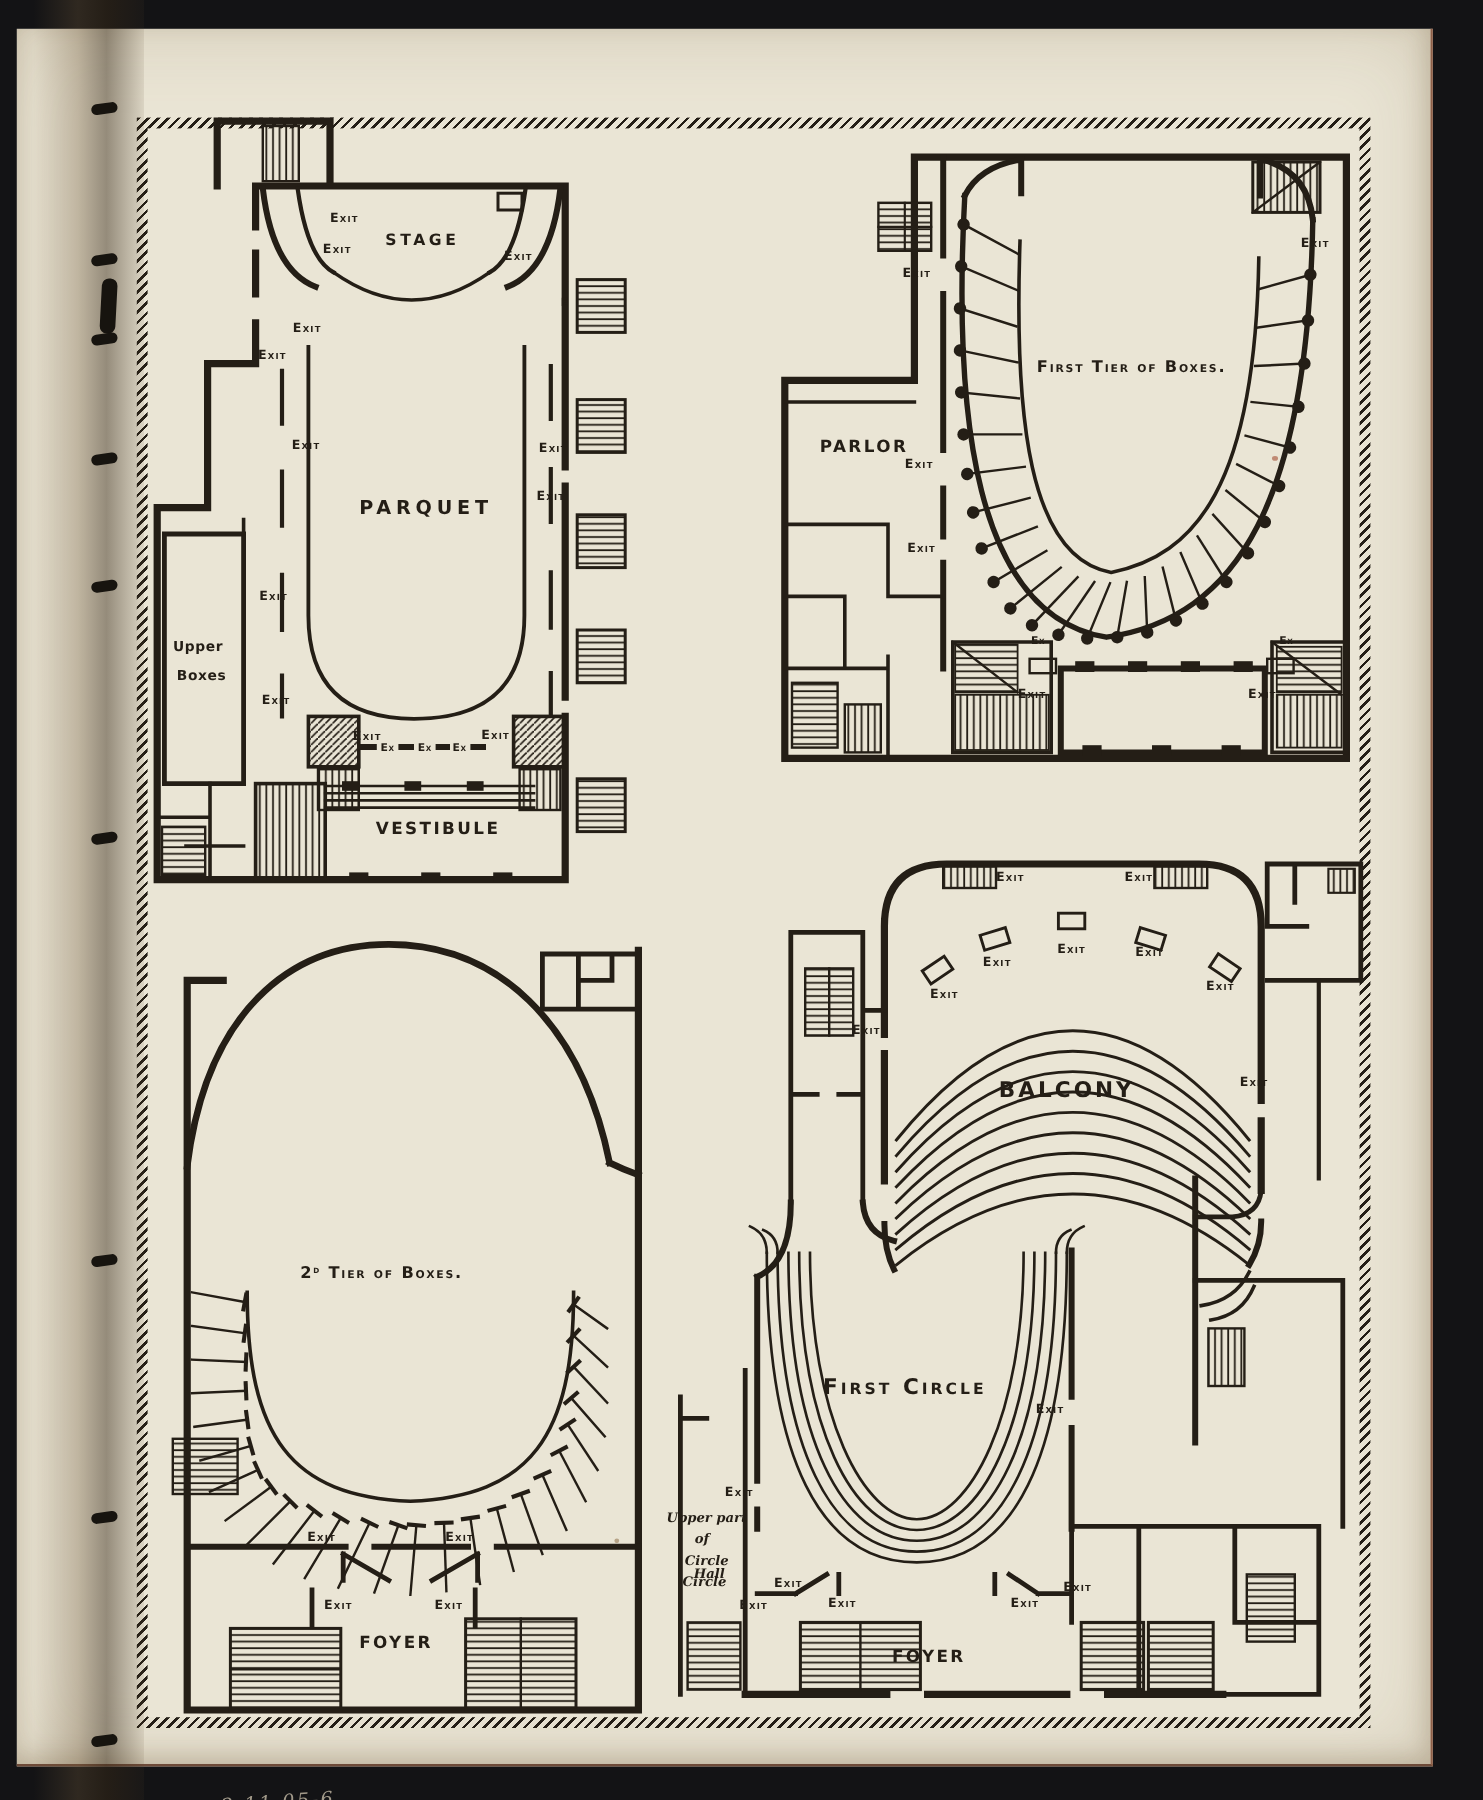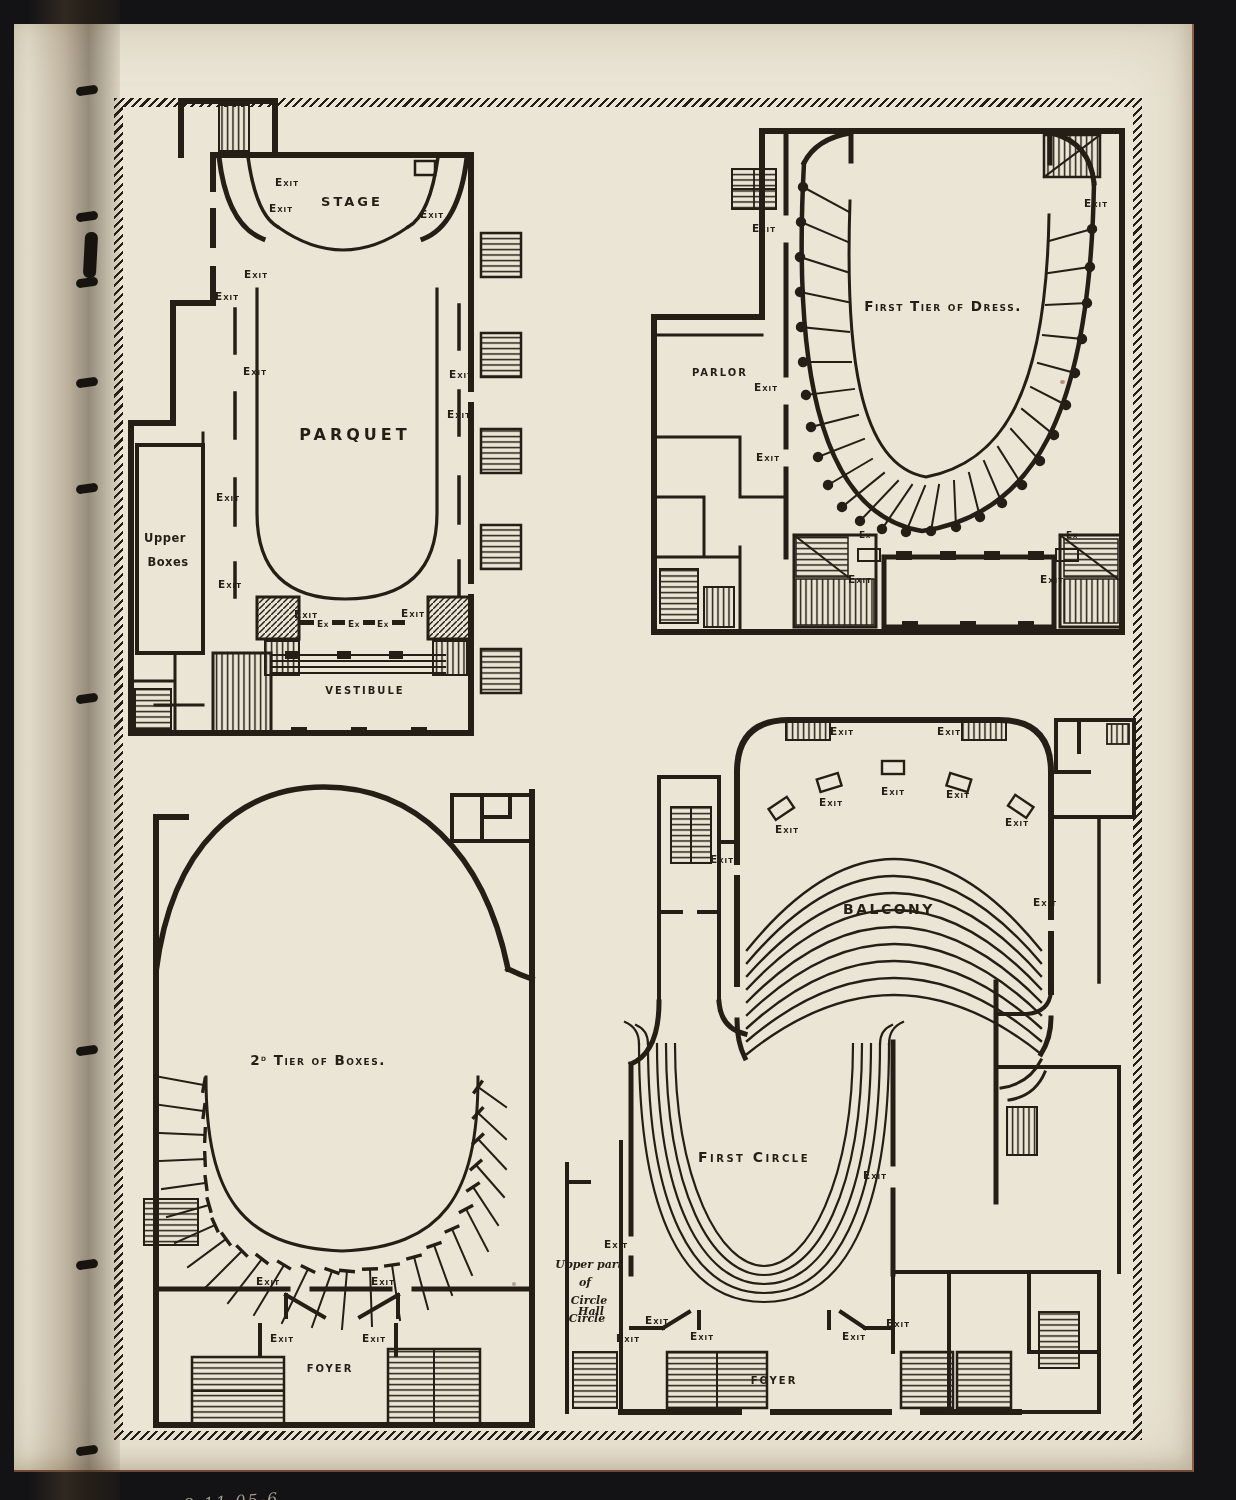--- a/index.html
+++ b/index.html
@@ -13,23 +13,23 @@
   .stitch.tall{left:84px;width:13px;height:46px;border-radius:6px;transform:rotate(3deg)}
   #frame{position:absolute;left:100px;top:74px;width:1028px;height:1342px;
          background:repeating-linear-gradient(135deg,#241e16 0 2.2px,rgba(0,0,0,0) 2.2px 6px)}
   #frame-inner{position:absolute;left:9px;top:9px;right:9px;bottom:9px;background:#eae5d5}
   .plan{position:absolute}
   .plan svg{position:absolute;left:0;top:0;width:100%;height:100%}
   .lbl{position:absolute;transform:translate(-50%,-50%);white-space:nowrap;color:#241e16;
        font:700 10.5px/1 "DejaVu Sans",sans-serif;font-variant:small-caps;letter-spacing:1px}
   .lbl.t-stage{font-size:13px;letter-spacing:3px}
   .lbl.t-parquet{font-size:16px;letter-spacing:4px}
-  .lbl.t-room{font-size:10px;letter-spacing:2px}
+  .lbl.t-room{font-size:14px;letter-spacing:2px}
   .lbl.t-title{font-size:13.5px;letter-spacing:1.5px}
-  .lbl.t-big{font-size:14px;letter-spacing:2.5px}
+  .lbl.t-big{font-size:18px;letter-spacing:2.5px}
   .lbl.t-ex{font-size:9px;letter-spacing:.5px}
   .lbl.t-e{font-size:9.5px}
   .lbl.hand{font:600 11.5px/1.15 "DejaVu Sans",sans-serif;font-variant:normal;letter-spacing:.5px}
   .lbl.script{font:italic 600 11px/1.1 "DejaVu Serif",serif;font-variant:normal;letter-spacing:0}
   .lbl sup{font-size:.62em;vertical-align:.45em}
   #pencil{position:absolute;left:170px;top:1468px;color:#a29a8a;
           font:italic 500 16px "DejaVu Serif",serif;letter-spacing:2px;transform:rotate(-4deg)}
   .speck{position:absolute;border-radius:50%}
 </style>
 </head>
@@ -88,21 +88,21 @@
             <rect x="170" y="558" width="14" height="8"></rect>
               <rect x="222" y="558" width="14" height="8"></rect>
               <rect x="274" y="558" width="14" height="8"></rect>
             <rect x="176" y="634" width="16" height="8"></rect>
               <rect x="236" y="634" width="16" height="8"></rect>
               <rect x="296" y="634" width="16" height="8"></rect>
           </g>
         </g>
       </svg>
       <span class="lbl t-stage" style="left:237px;top:108px">STAGE</span>
-      <span class="lbl t-parquet" style="left:240px;top:342px">PARQUET</span>
+      <span class="lbl t-parquet" style="left:240px;top:330px">PARQUET</span>
       <span class="lbl hand" style="left:50px;top:446px">Upper</span>
       <span class="lbl hand" style="left:53px;top:470px">Boxes</span>
       <span class="lbl t-room" style="left:250px;top:598px">VESTIBULE</span>
       <span class="lbl" style="left:172px;top:89px">Exit</span>
       <span class="lbl" style="left:166px;top:115px">Exit</span>
       <span class="lbl" style="left:317px;top:121px">Exit</span>
       <span class="lbl t-e" style="left:356px;top:160px">E</span>
       <span class="lbl" style="left:141px;top:181px">Exit</span>
       <span class="lbl" style="left:112px;top:203px">Exit</span>
       <span class="lbl" style="left:140px;top:278px">Exit</span>
@@ -185,21 +185,21 @@
           <rect x="214" y="432" width="22" height="12" stroke-width="2"></rect>
           <rect x="412" y="432" width="22" height="12" stroke-width="2"></rect>
           <path stroke-width="3" d="M150,418 H232 V510 H150 Z M416,418 H478 V510 H416 Z"></path>
           <rect x="152" y="420" width="52" height="40" stroke-width="1.5" fill="url(#p2h)"></rect>
           <rect x="152" y="462" width="78" height="46" stroke-width="1.5" fill="url(#p2v)"></rect>
           <rect x="420" y="422" width="54" height="38" stroke-width="1.5" fill="url(#p2h)"></rect>
           <rect x="420" y="462" width="54" height="44" stroke-width="1.5" fill="url(#p2v)"></rect>
           <path stroke-width="2" d="M150,418 L204,460 M416,418 L474,462"></path>
         </g>
       </svg>
-      <span class="lbl t-title" style="left:299px;top:190px">First Tier of Dress.</span>
+      <span class="lbl t-title" style="left:299px;top:190px">First Tier of Boxes.</span>
       <span class="lbl t-room" style="left:76px;top:256px">PARLOR</span>
       <span class="lbl" style="left:120px;top:111px">Exit</span>
       <span class="lbl" style="left:122px;top:270px">Exit</span>
       <span class="lbl" style="left:124px;top:340px">Exit</span>
       <span class="lbl" style="left:452px;top:86px">Exit</span>
       <span class="lbl t-ex" style="left:221px;top:418px">Ex</span>
       <span class="lbl t-ex" style="left:428px;top:418px">Ex</span>
       <span class="lbl" style="left:216px;top:462px">Exit</span>
       <span class="lbl" style="left:408px;top:462px">Exit</span>
     </div>

